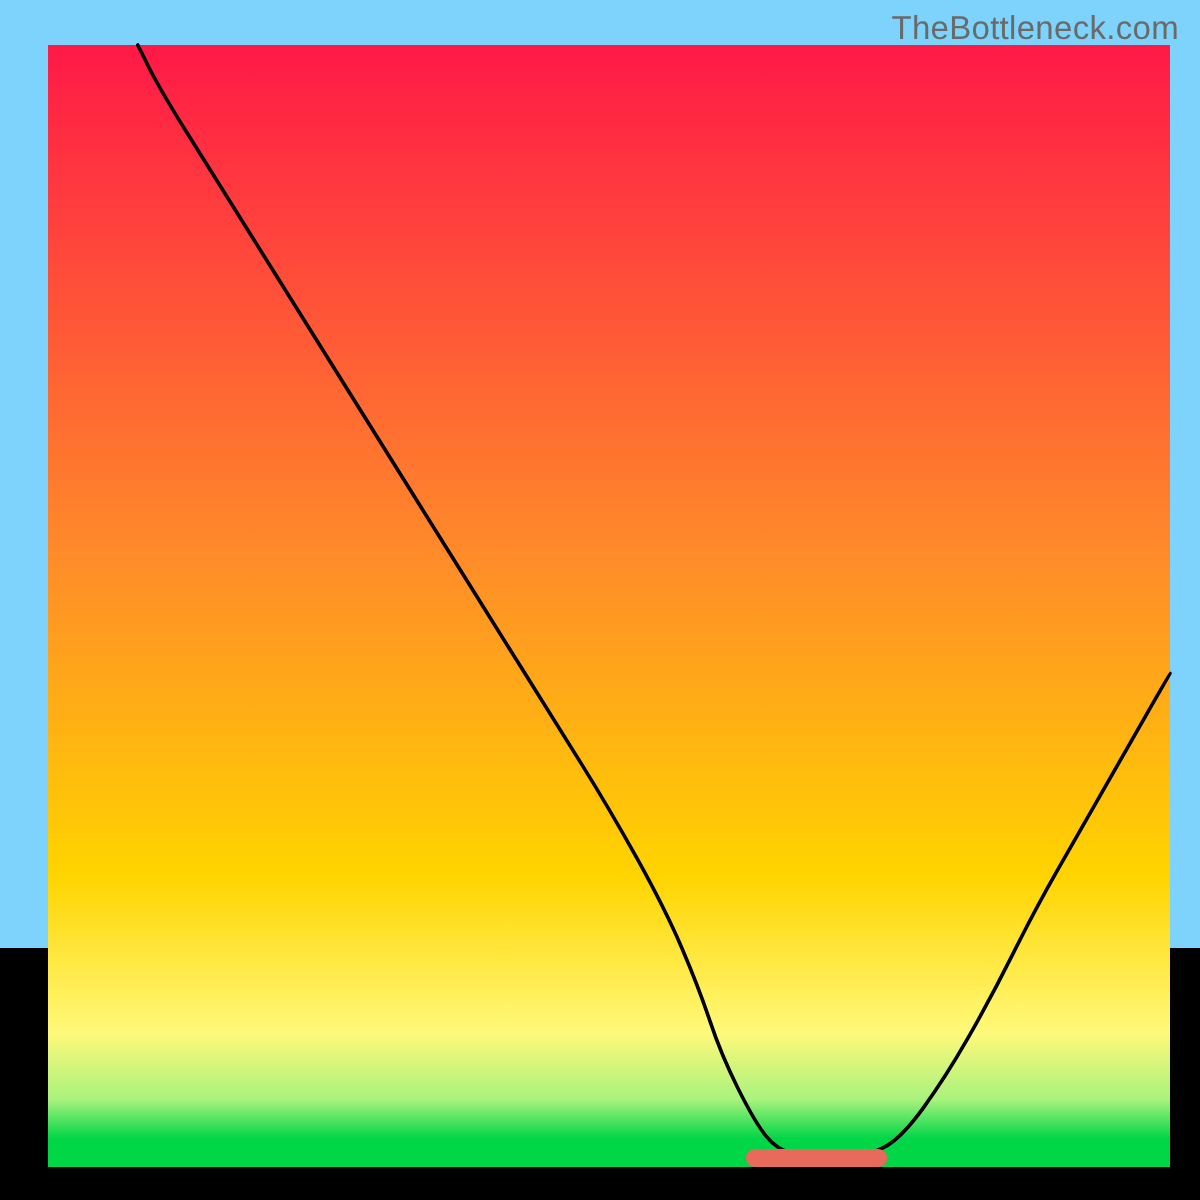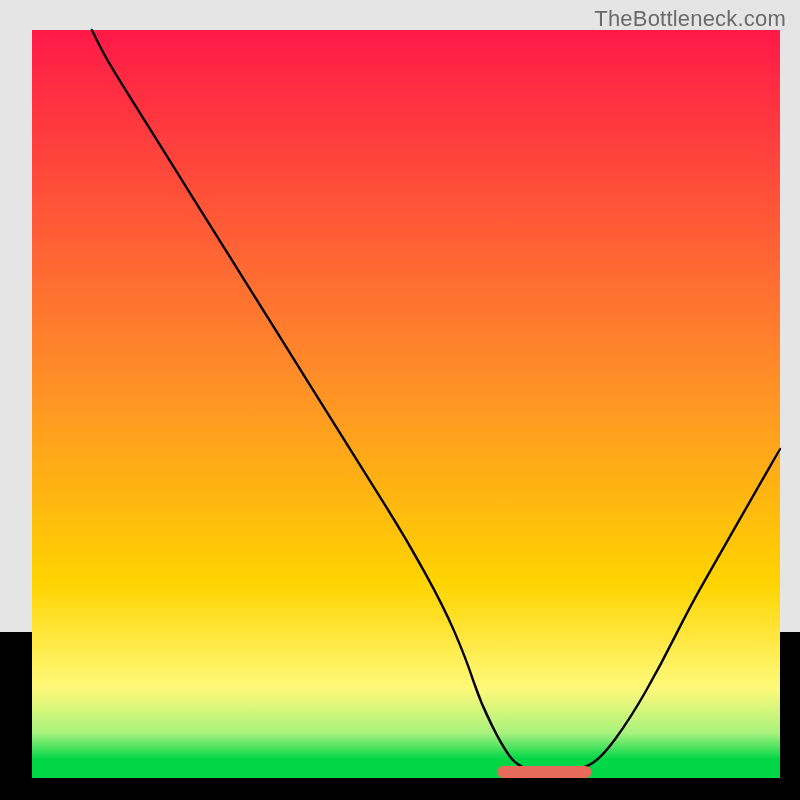--- a/index.html
+++ b/index.html
@@ -8,21 +8,21 @@
     width: 800px;
     height: 800px;
     overflow: hidden;
     background: #000;
     font-family: Arial, Helvetica, sans-serif;
   }
   .stage {
     position: relative;
     width: 800px;
     height: 632px;
-    background: #e5e5e5;
+    background: #7dd3fc;
   }
   .watermark {
     position: absolute;
     top: 6px;
     right: 14px;
     color: #6a6a6a;
     font-size: 22px;
     font-weight: 400;
     letter-spacing: 0.2px;
     z-index: 5;

